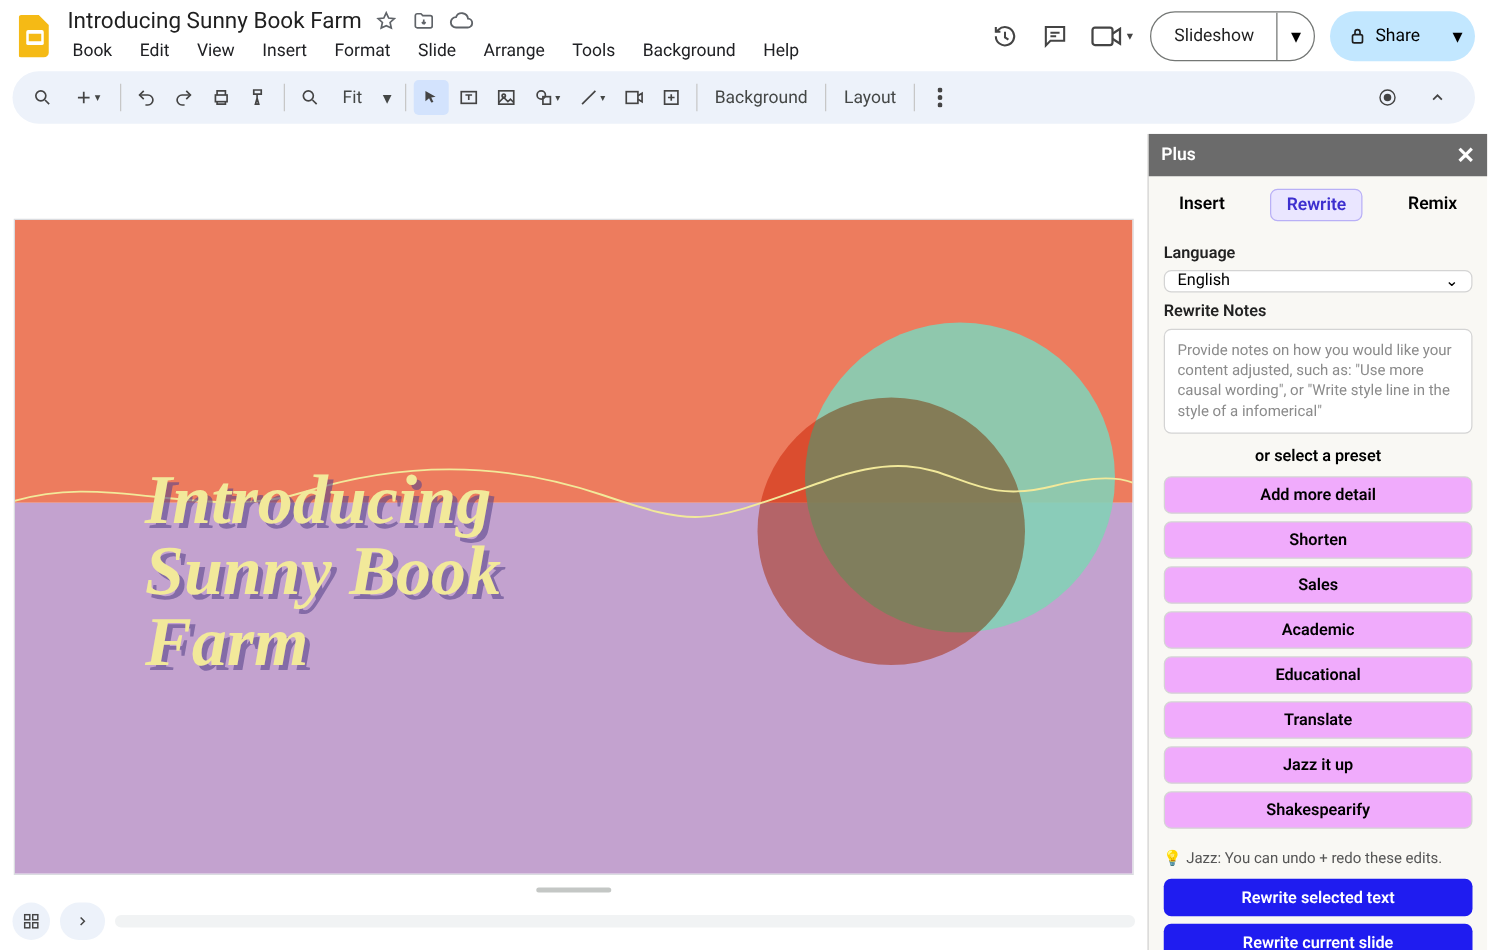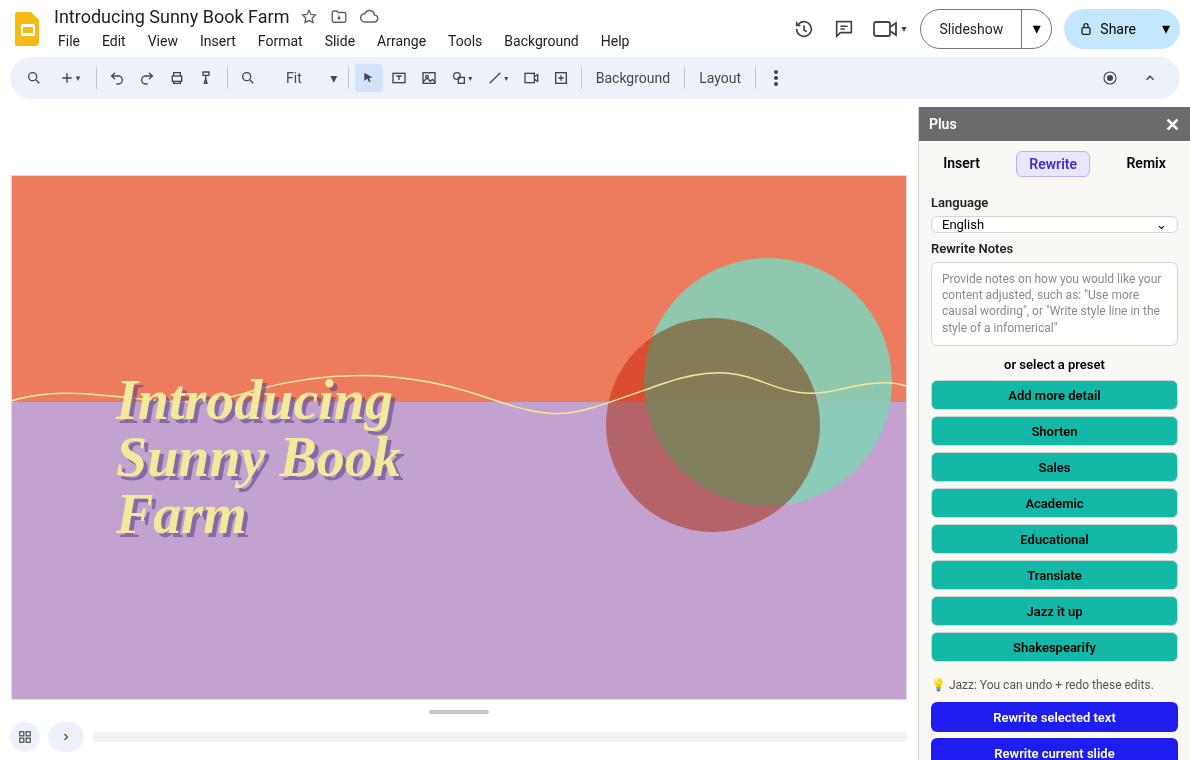--- a/index.html
+++ b/index.html
@@ -25,21 +25,21 @@
 .share-btn { padding: 0 16px 0 14px; display: flex; align-items: center; font-size: 14px; gap: 6px; cursor: pointer; }
 .share-dd { width: 28px; display: flex; align-items: center; justify-content: center; cursor: pointer; }
 
 
 .toolbar-wrap { padding: 4px 10px 8px 10px; }
 .toolbar { background: #edf2fa; border-radius: 24px; height: 42px; display: flex; align-items: center; padding: 0 10px; gap: 2px; }
 .tb-btn { min-width: 28px; height: 28px; display: flex; align-items: center; justify-content: center; color: #444746; cursor: pointer; border-radius: 4px; font-size: 14px; }
 .tb-btn.active { background: #d3e3fd; }
 .tb-sep { width: 1px; height: 22px; background: #c7c7c7; margin: 0 4px; }
 .tb-text { font-size: 14px; color: #444746; padding: 0 8px; cursor: pointer; }
-.tb-zoom { display: flex; align-items: center; gap: 16px; }
+.tb-zoom { display: flex; align-items: center; gap: 4px; }
 .tb-spacer { flex: 1; }
 .tb-right { display: flex; align-items: center; gap: 12px; padding-right: 6px; }
 
 
 .main { flex: 1; display: flex; overflow: hidden; }
 .canvas-area { flex: 1; display: flex; flex-direction: column; position: relative; overflow: hidden; }
 .slide-wrap { flex: 1; display: flex; align-items: flex-start; justify-content: center; padding: 68px 6px 0 6px; }
 .slide { width: 896px; height: 525px; position: relative; border: 1px solid #dadce0; overflow: hidden; }
 .slide-bg-top { position: absolute; left: 0; top: 0; right: 0; height: 226px; background: #ed7c5e; }
 .slide-bg-mid { position: absolute; left: 0; top: 176px; right: 0; height: 50px; background: rgba(237,124,94,0.55); }
@@ -62,21 +62,21 @@
 .panel-close { cursor: pointer; font-size: 18px; }
 .panel-tabs { display: flex; justify-content: space-around; padding: 10px 0; font-size: 14px; }
 .panel-tab { padding: 4px 12px; border-radius: 6px; cursor: pointer; font-weight: 600; }
 .panel-tab.active { background: #eae6ff; color: #3d2fcf; border: 1px solid #b9b0f6; }
 .panel-body { padding: 6px 12px 10px 12px; display: flex; flex-direction: column; gap: 6px; overflow: hidden; flex: 1; }
 .field-label { font-size: 13px; font-weight: 600; color: #222; margin-top: 2px; }
 .lang-select { border: 1px solid #d4d4d4; background: #fff; border-radius: 6px; height: 30px; display: flex; align-items: flex-start; justify-content: space-between; padding: 0 10px; font-size: 13px; cursor: pointer; }
 .notes-box { border: 1px solid #d4d4d4; background: #fff; border-radius: 6px; min-height: 84px; padding: 8px 10px; font-size: 12px; color: #8b8b8b; line-height: 1.35; }
 .preset-label { text-align: center; font-size: 13px; font-weight: 600; margin: 5px 0 2px 0; }
 .preset-list { display: flex; flex-direction: column; gap: 6px; }
-.preset-btn { border: 1px solid #d4d4d4; background: #14b8a6; border-radius: 6px; height: 30px; display: flex; align-items: center; justify-content: center; font-size: 13px; font-weight: 600; cursor: pointer; }
+.preset-btn { border: 1px solid #d4d4d4; background: #f0abfc; border-radius: 6px; height: 30px; display: flex; align-items: center; justify-content: center; font-size: 13px; font-weight: 600; cursor: pointer; }
 .hint { font-size: 12px; color: #555; margin: 10px 0 4px 0; }
 .action-list { display: flex; flex-direction: column; gap: 6px; }
 .action-btn { background: #1f1cf0; color: #fff; border-radius: 6px; height: 30px; display: flex; align-items: center; justify-content: center; font-size: 13px; font-weight: 600; cursor: pointer; }
 svg { display: block; }
 </style>
 </head>
 <body>
 
 <div class="header">
   <div class="logo">
@@ -102,21 +102,21 @@
             </svg>
           </span>
         <span>
             <svg width="20" height="18" viewBox="0 0 24 20" fill="none" stroke="#5f6368" stroke-width="1.8">
               <path d="M7 16a5 5 0 0 1 0-10 6 6 0 0 1 11.5 1.5A4 4 0 0 1 18 16H7z"></path>
             </svg>
           </span>
       </div>
     </div>
     <div class="menubar">
-      <span>File</span>
+      <span>Book</span>
       <span>Edit</span>
       <span>View</span>
       <span>Insert</span>
       <span>Format</span>
       <span>Slide</span>
       <span>Arrange</span>
       <span>Tools</span>
       <span>Background</span>
       <span>Help</span>
     </div>

